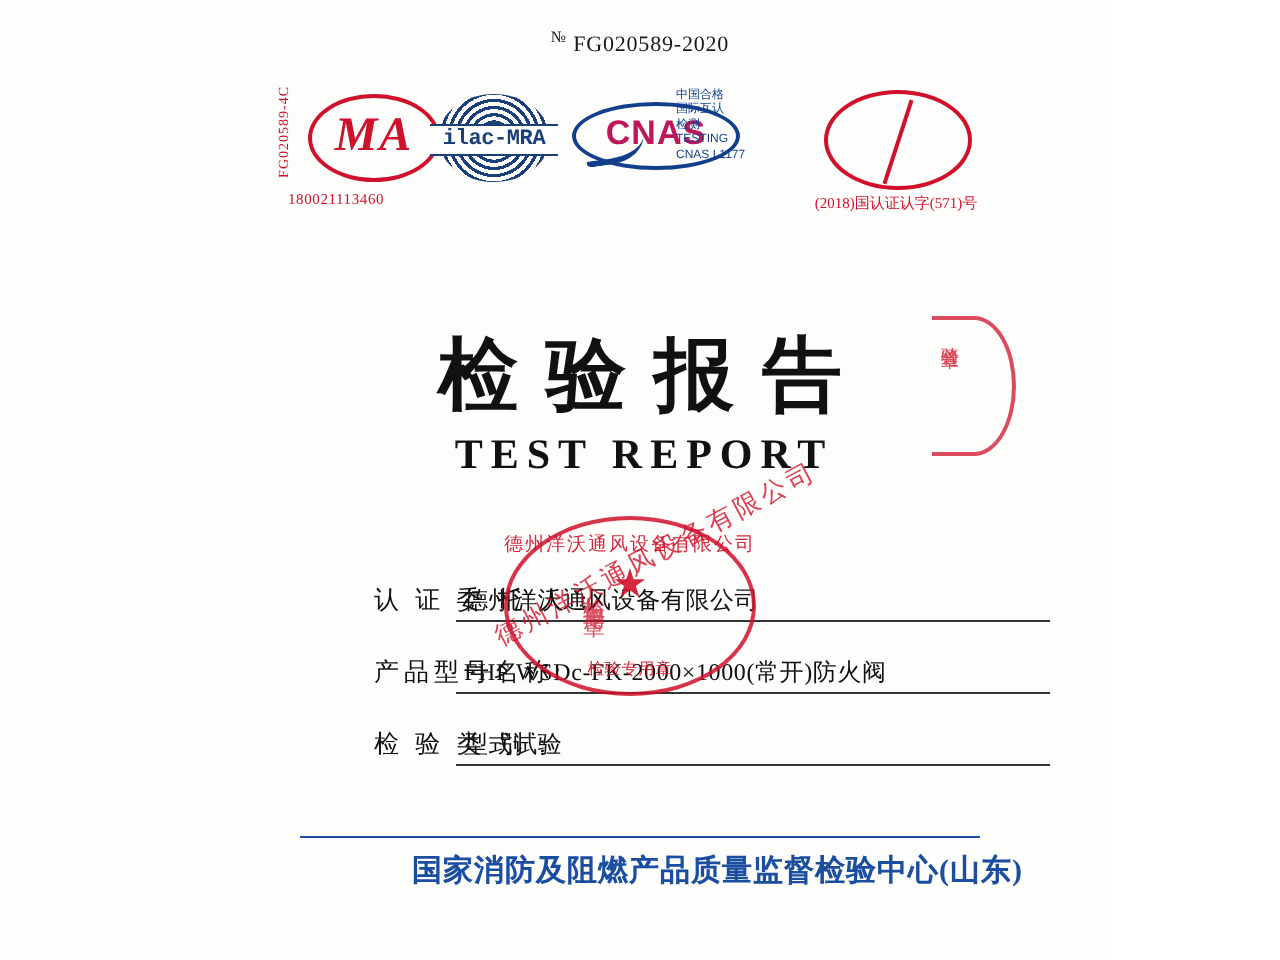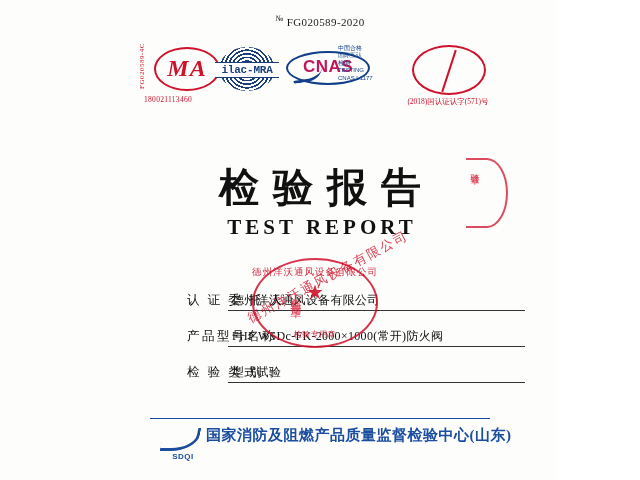--- a/index.html
+++ b/index.html
@@ -541,21 +541,16 @@
     <div class="stamp-star">★</div>
     <div class="stamp-bottom-text">检验专用章</div>
   </div>
   <div class="stamp-diagonal">德州洋沃通风设备有限公司</div>
   <div class="stamp-vertical">检验专用章</div>
   <div class="stamp-edge"></div>
   <div class="stamp-edge-text">骑缝章</div>
 
   <div class="footer-rule"></div>
   <div class="footer">
-    <div class="sdqi-mark">
-      <div class="sdqi-swoosh"></div>
-      <div class="sdqi-swoosh2"></div>
-      <div class="sdqi-label">SDQI</div>
-    </div>
     <div class="footer-cn">国家消防及阻燃产品质量监督检验中心(山东)</div>
   </div>
 
 </div>
 
 </body></html>

